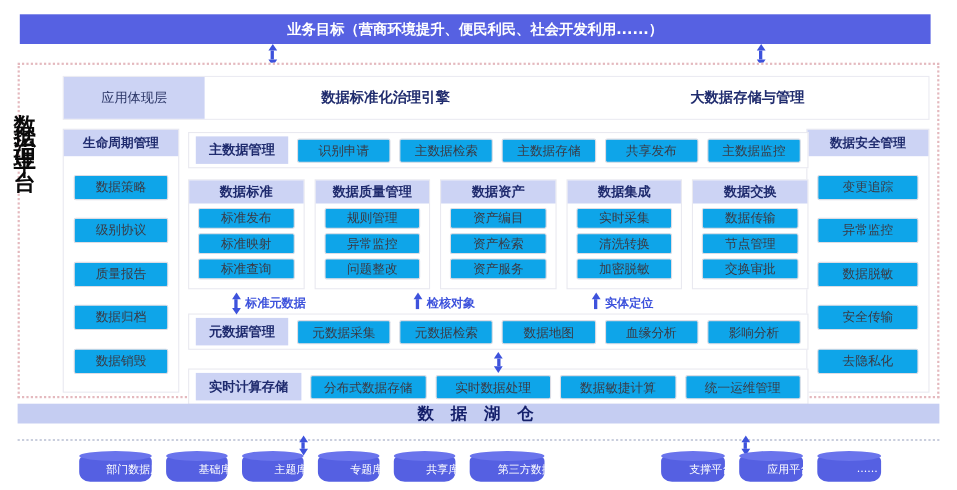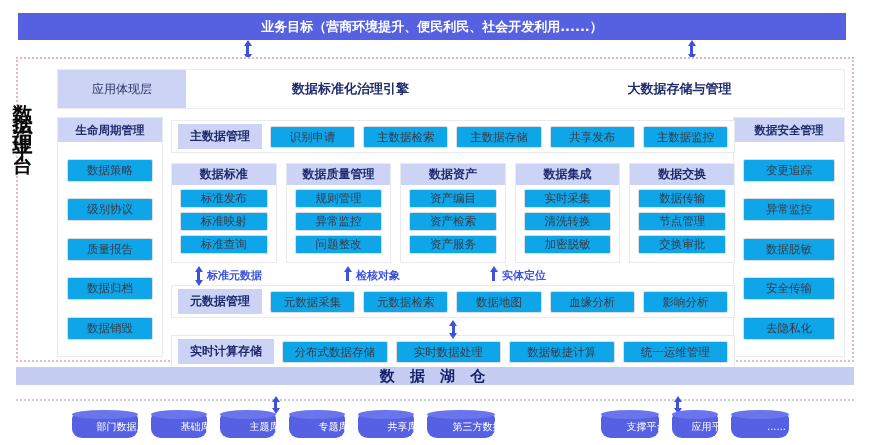--- a/index.html
+++ b/index.html
@@ -48,21 +48,21 @@
     padding:4px 12px; white-space:nowrap; flex:none; }
   .hrow .item { flex:1; height:22px; line-height:20px; }
 
   .cols { display:flex; gap:9px; margin-top:10px; }
   .col { flex:1; border:1px solid #e9e9f0; background:#fff; padding-bottom:4px; }
   .col-hd { height:21px; line-height:21px; background:#ccd3f4; color:#1f2b6e; font-weight:bold;
     font-size:12px; text-align:center; margin-bottom:4px; }
   .col .item { height:19px; line-height:17px; margin:0 8px 4px; }
 
   .flowrow { display:flex; align-items:center; margin:4px 0 2px; padding-left:26px; height:16px; }
-  .flow { display:flex; align-items:center; gap:7px; }
+  .flow { display:flex; align-items:center; gap:7px;margin-left:16px; }
   .flow .stem { position:relative; display:inline-block; width:3px; height:9px; background:#3d52dc; margin-top:3px; }
   .flow .stem::before { content:""; position:absolute; top:-6px; left:50%; transform:translateX(-50%);
     border-left:4.5px solid transparent; border-right:4.5px solid transparent; border-bottom:6px solid #3d52dc; }
   .flow .stem.double::after { content:""; position:absolute; bottom:-5px; left:50%; transform:translateX(-50%);
     border-left:4.5px solid transparent; border-right:4.5px solid transparent; border-top:6px solid #3d52dc; }
   .flow-label { font-size:11px; color:#3d52dc; font-weight:bold; }
   .flow1 { margin-right:84px; } .flow2 { margin-right:92px; }
 
   .midarrow { display:flex; justify-content:center; height:12px; margin:3px 0 2px; }
 
@@ -226,21 +226,21 @@
     <div class="cyl" style="width:56px">
         <span>共享库</span>
       </div>
     <div class="cyl" style="width:68px">
         <span>第三方数据</span>
       </div>
     <div class="dbgap"></div>
     <div class="cyl" style="width:58px">
         <span>支撑平台</span>
       </div>
-    <div class="cyl" style="width:46px">
+    <div class="cyl" style="width:58px">
         <span>应用平台</span>
       </div>
     <div class="cyl" style="width:58px">
         <span>......</span>
       </div>
   </div>
 
 </div>
 
 </body></html>

